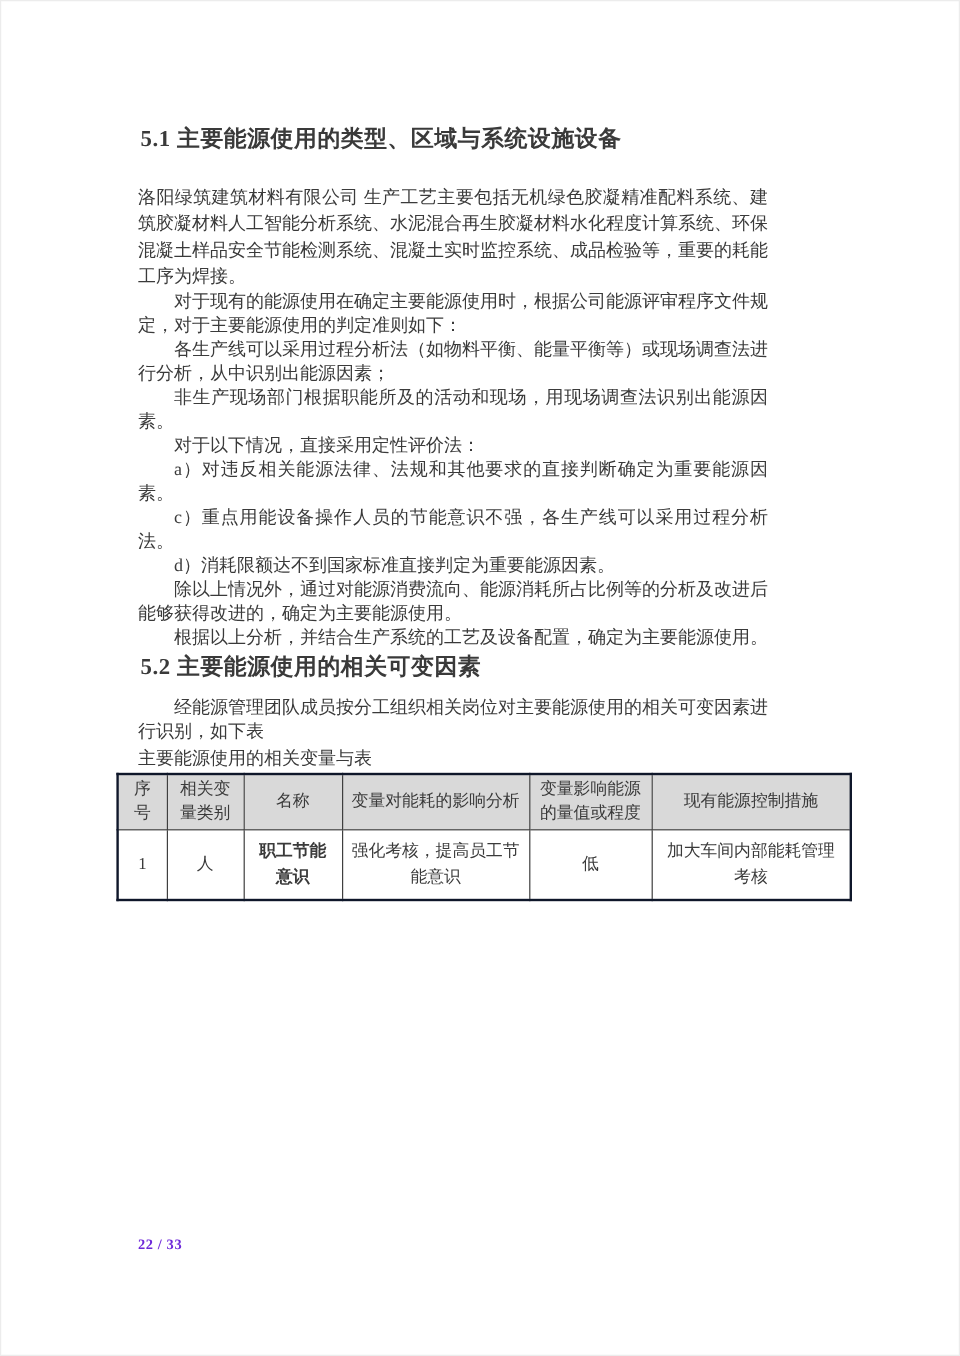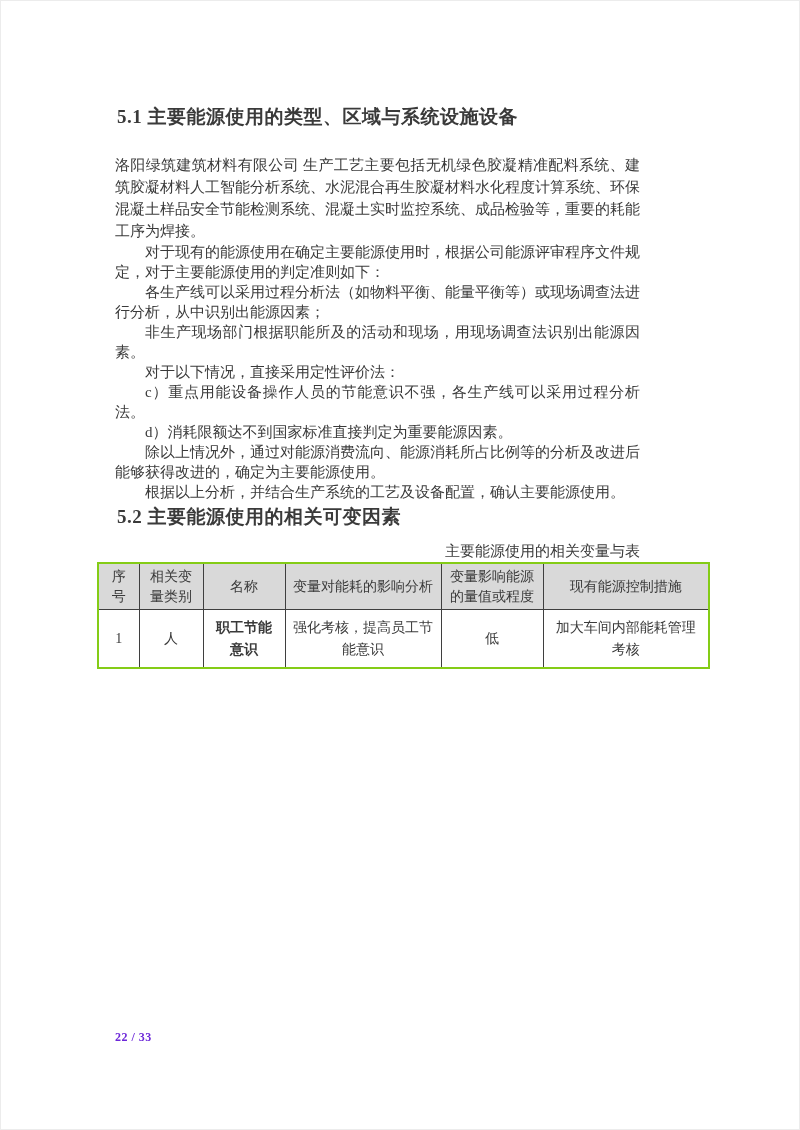--- a/index.html
+++ b/index.html
@@ -48,29 +48,29 @@
     font-size: 15px;
     line-height: 22px;
     margin: 0;
     text-align: justify;
     text-indent: 0;
   }
   .table-title {
     font-size: 15px;
     line-height: 22px;
     margin: 2px 0 0 0;
-    text-align: right;
+    text-align: left;
     text-indent: 0;
   }
   table.vartable {
     border-collapse: collapse;
     table-layout: fixed;
     width: 611px;
     margin-left: -18px;
-    border: 2px solid #84cc16;
+    border: 2px solid #0f172a;
   }
   table.vartable th,
   table.vartable td {
     border: 1px solid #3f3f3f;
     font-size: 14px;
     font-weight: 400;
     text-align: center;
     vertical-align: middle;
     line-height: 20px;
     overflow: hidden;
@@ -107,32 +107,34 @@
   <p class="para-first">洛阳绿筑建筑材料有限公司 生产工艺主要包括无机绿色胶凝精准配料系统、建筑胶凝材料人工智能分析系统、水泥混合再生胶凝材料水化程度计算系统、环保混凝土样品安全节能检测系统、混凝土实时监控系统、成品检验等，重要的耗能工序为焊接。</p>
 
   <p class="para">对于现有的能源使用在确定主要能源使用时，根据公司能源评审程序文件规定，对于主要能源使用的判定准则如下：</p>
 
   <p class="para">各生产线可以采用过程分析法（如物料平衡、能量平衡等）或现场调查法进行分析，从中识别出能源因素；</p>
 
   <p class="para">非生产现场部门根据职能所及的活动和现场，用现场调查法识别出能源因素。</p>
 
   <p class="para">对于以下情况，直接采用定性评价法：</p>
 
+  <p class="para">a）对违反相关能源法律、法规和其他要求的直接判断确定为重要能源因素。</p>
 
 
   <p class="para">c）重点用能设备操作人员的节能意识不强，各生产线可以采用过程分析法。</p>
 
   <p class="para">d）消耗限额达不到国家标准直接判定为重要能源因素。</p>
 
   <p class="para">除以上情况外，通过对能源消费流向、能源消耗所占比例等的分析及改进后能够获得改进的，确定为主要能源使用。</p>
 
-  <p class="para">根据以上分析，并结合生产系统的工艺及设备配置，确认主要能源使用。</p>
+  <p class="para">根据以上分析，并结合生产系统的工艺及设备配置，确定为主要能源使用。</p>
 
   <h2 class="sec">5.2 主要能源使用的相关可变因素</h2>
 
+  <p class="para">经能源管理团队成员按分工组织相关岗位对主要能源使用的相关可变因素进行识别，如下表</p>
 
   <p class="table-title">主要能源使用的相关变量与表</p>
 
   <table class="vartable">
     <colgroup>
       <col style="width:41px">
       <col style="width:64px">
       <col style="width:82px">
       <col style="width:156px">
       <col style="width:102px">

